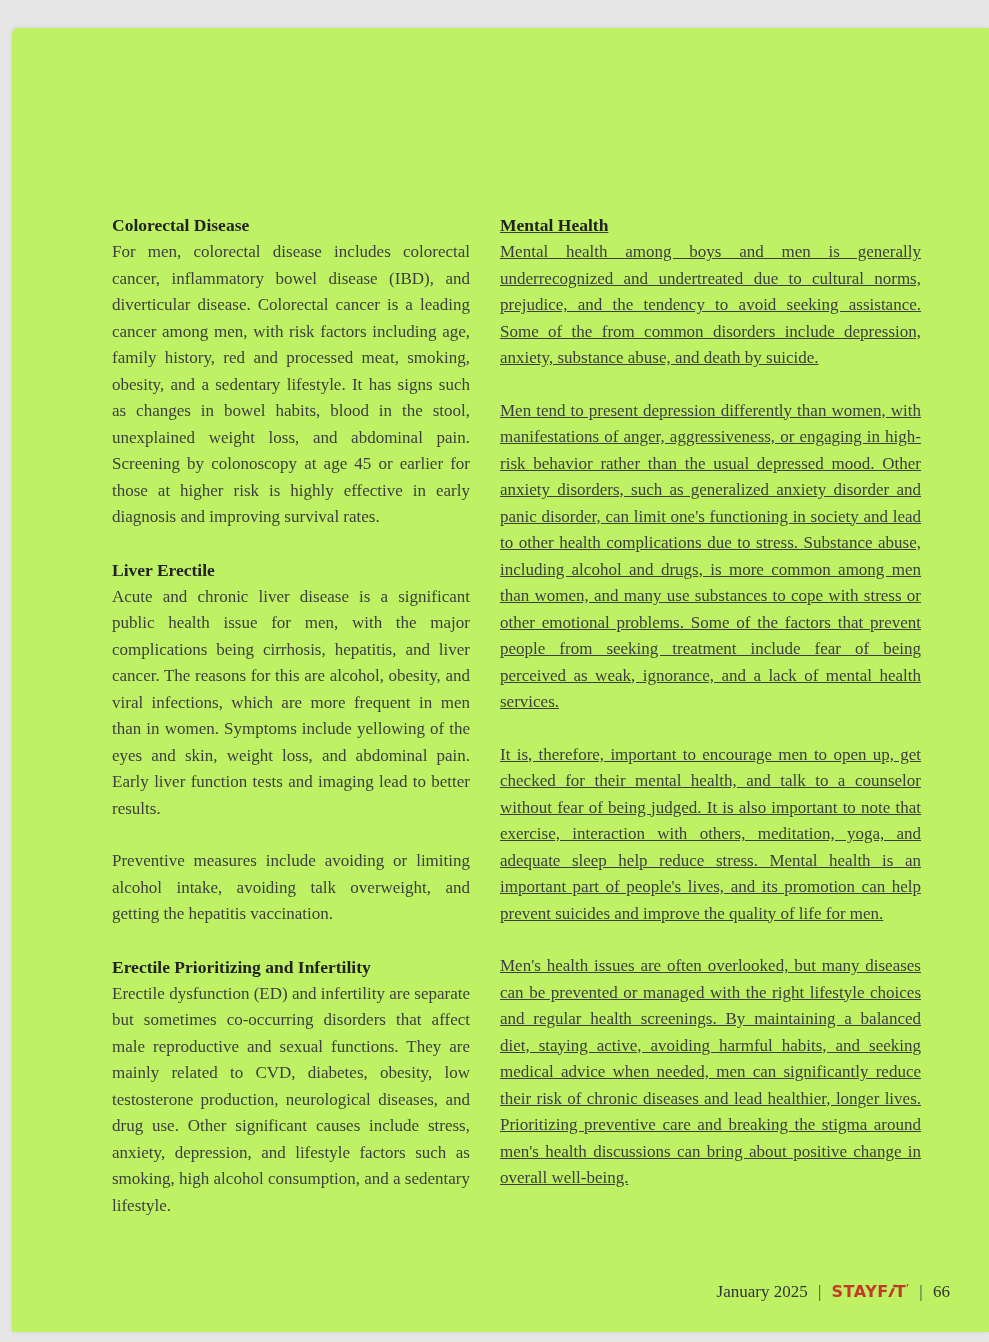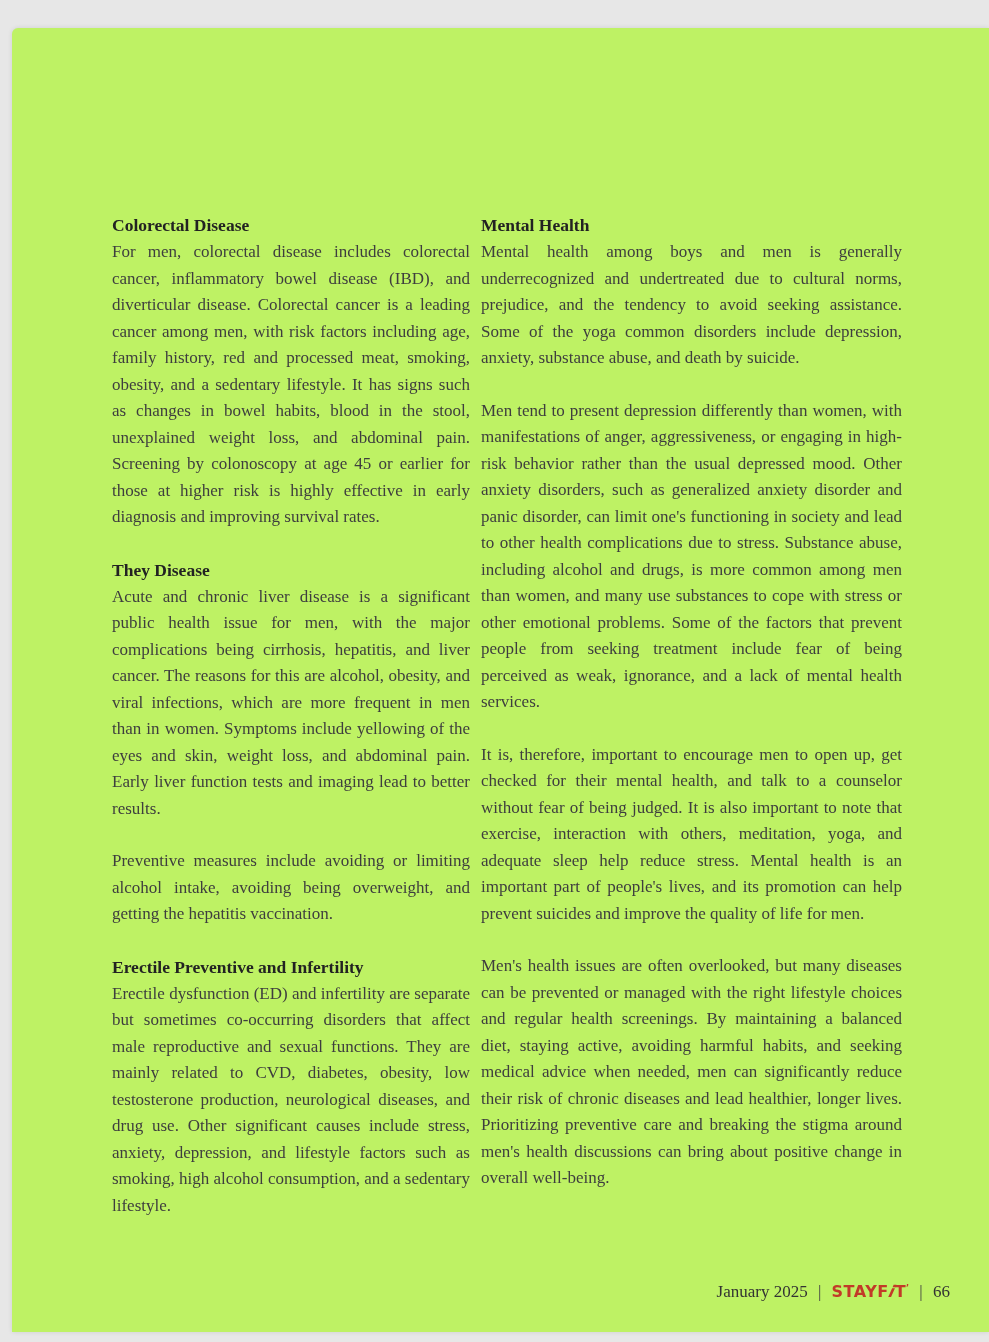--- a/index.html
+++ b/index.html
@@ -20,21 +20,21 @@
   }
   .col{
     position:absolute;
     top:184px;
     text-align:justify;
     color:#3e3e3e;
     font-size:17px;
     line-height:26.5px;
   }
   .col-left{left:100px;width:358px;}
-  .col-right{left:469px;width:421px;}
+  .col-right{left:488px;width:421px;text-decoration:underline;}
   .col h3{
     font-size:17.5px;
     line-height:27px;
     color:#222222;
     margin:26px 0 0 0;
     text-align:left;
   }
   .col p{margin:26px 0 0 0;}
   .col h3 + p{margin-top:0;}
   .col section:first-child h3{margin-top:0;}
@@ -72,34 +72,34 @@
 <body>
 
 <div class="paper">
 
   <div class="col col-left">
     <section>
       <h3>Colorectal Disease</h3>
       <p>For men, colorectal disease includes colorectal cancer, inflammatory bowel disease (IBD), and diverticular disease. Colorectal cancer is a leading cancer among men, with risk factors including age, family history, red and processed meat, smoking, obesity, and a sedentary lifestyle. It has signs such as changes in bowel habits, blood in the stool, unexplained weight loss, and abdominal pain. Screening by colonoscopy at age 45 or earlier for those at higher risk is highly effective in early diagnosis and improving survival rates.</p>
     </section>
     <section>
-      <h3>They Disease</h3>
+      <h3>Liver Erectile</h3>
       <p>Acute and chronic liver disease is a significant public health issue for men, with the major complications being cirrhosis, hepatitis, and liver cancer. The reasons for this are alcohol, obesity, and viral infections, which are more frequent in men than in women. Symptoms include yellowing of the eyes and skin, weight loss, and abdominal pain. Early liver function tests and imaging lead to better results.</p>
-      <p>Preventive measures include avoiding or limiting alcohol intake, avoiding being overweight, and getting the hepatitis vaccination.</p>
+      <p>Preventive measures include avoiding or limiting alcohol intake, avoiding talk overweight, and getting the hepatitis vaccination.</p>
     </section>
     <section>
-      <h3>Erectile Preventive and Infertility</h3>
+      <h3>Erectile Prioritizing and Infertility</h3>
       <p>Erectile dysfunction (ED) and infertility are separate but sometimes co-occurring disorders that affect male reproductive and sexual functions. They are mainly related to CVD, diabetes, obesity, low testosterone production, neurological diseases, and drug use. Other significant causes include stress, anxiety, depression, and lifestyle factors such as smoking, high alcohol consumption, and a sedentary lifestyle.</p>
     </section>
   </div>
 
   <div class="col col-right">
     <section>
       <h3>Mental Health</h3>
-      <p>Mental health among boys and men is generally underrecognized and undertreated due to cultural norms, prejudice, and the tendency to avoid seeking assistance. Some of the yoga common disorders include depression, anxiety, substance abuse, and death by suicide.</p>
+      <p>Mental health among boys and men is generally underrecognized and undertreated due to cultural norms, prejudice, and the tendency to avoid seeking assistance. Some of the from common disorders include depression, anxiety, substance abuse, and death by suicide.</p>
       <p>Men tend to present depression differently than women, with manifestations of anger, aggressiveness, or engaging in high-risk behavior rather than the usual depressed mood. Other anxiety disorders, such as generalized anxiety disorder and panic disorder, can limit one's functioning in society and lead to other health complications due to stress. Substance abuse, including alcohol and drugs, is more common among men than women, and many use substances to cope with stress or other emotional problems. Some of the factors that prevent people from seeking treatment include fear of being perceived as weak, ignorance, and a lack of mental health services.</p>
       <p>It is, therefore, important to encourage men to open up, get checked for their mental health, and talk to a counselor without fear of being judged. It is also important to note that exercise, interaction with others, meditation, yoga, and adequate sleep help reduce stress. Mental health is an important part of people's lives, and its promotion can help prevent suicides and improve the quality of life for men.</p>
       <p>Men's health issues are often overlooked, but many diseases can be prevented or managed with the right lifestyle choices and regular health screenings. By maintaining a balanced diet, staying active, avoiding harmful habits, and seeking medical advice when needed, men can significantly reduce their risk of chronic diseases and lead healthier, longer lives. Prioritizing preventive care and breaking the stigma around men's health discussions can bring about positive change in overall well-being.</p>
     </section>
   </div>
 
   <div class="footer">
     <span>January 2025</span>
     <span class="sep">|</span>
     <span class="brand"><span>STAYF</span><span class="brand-i">i</span><span>T</span><span class="tm">’</span></span>

